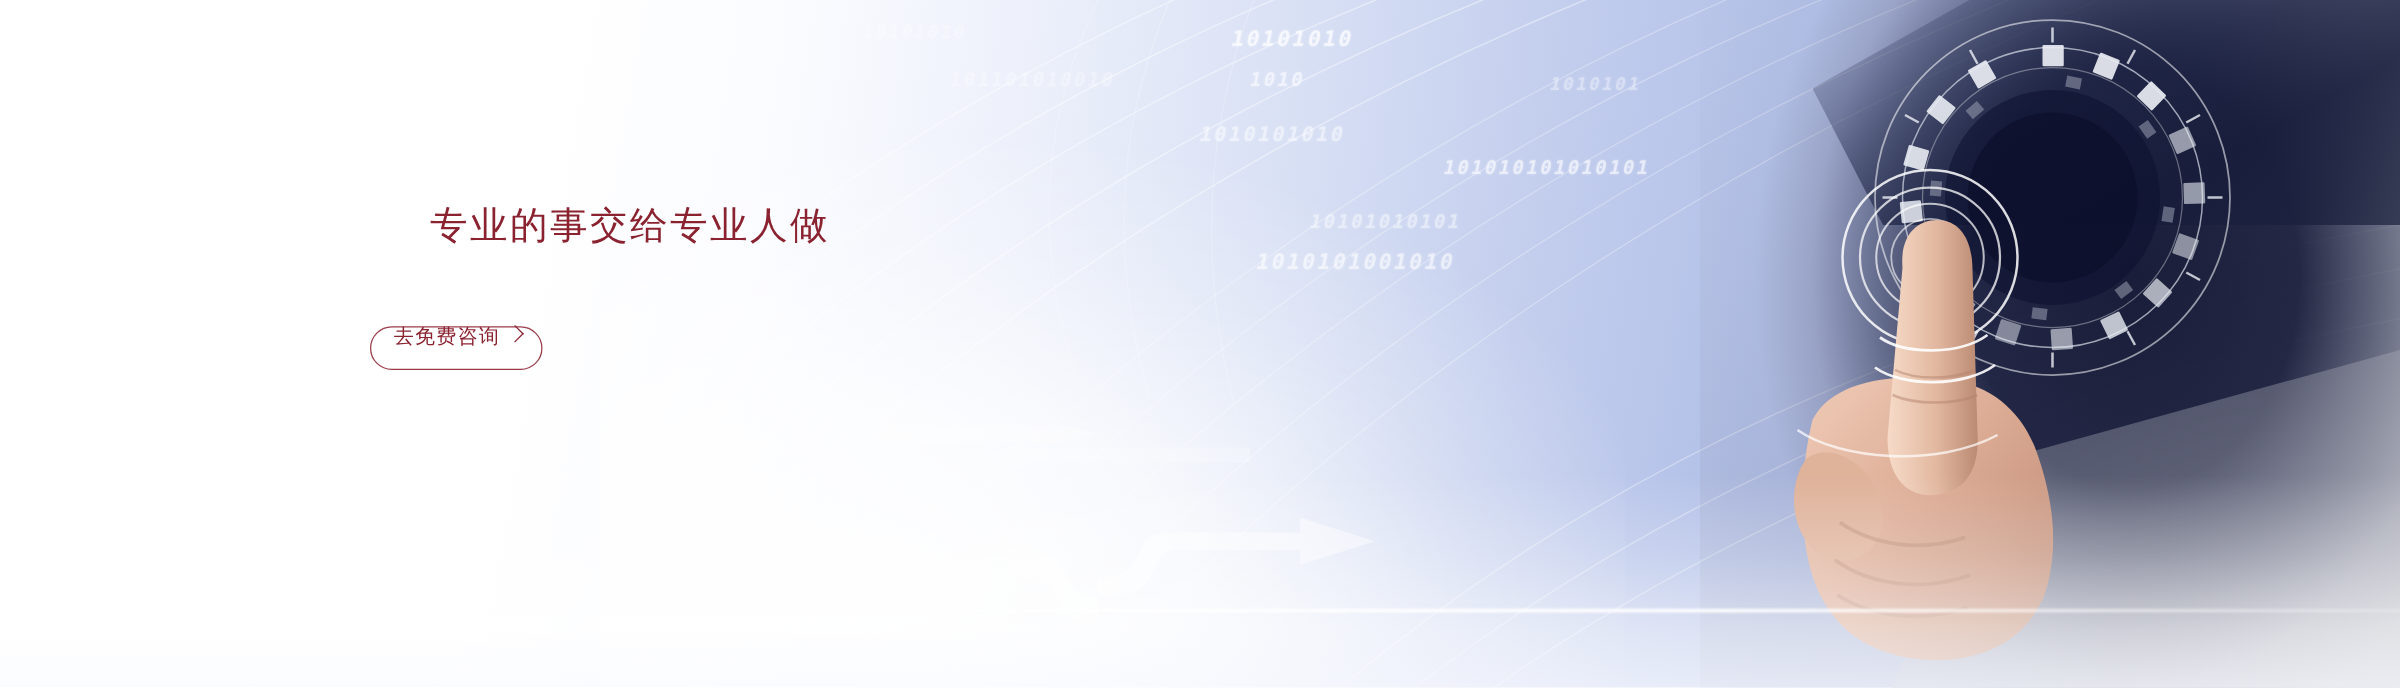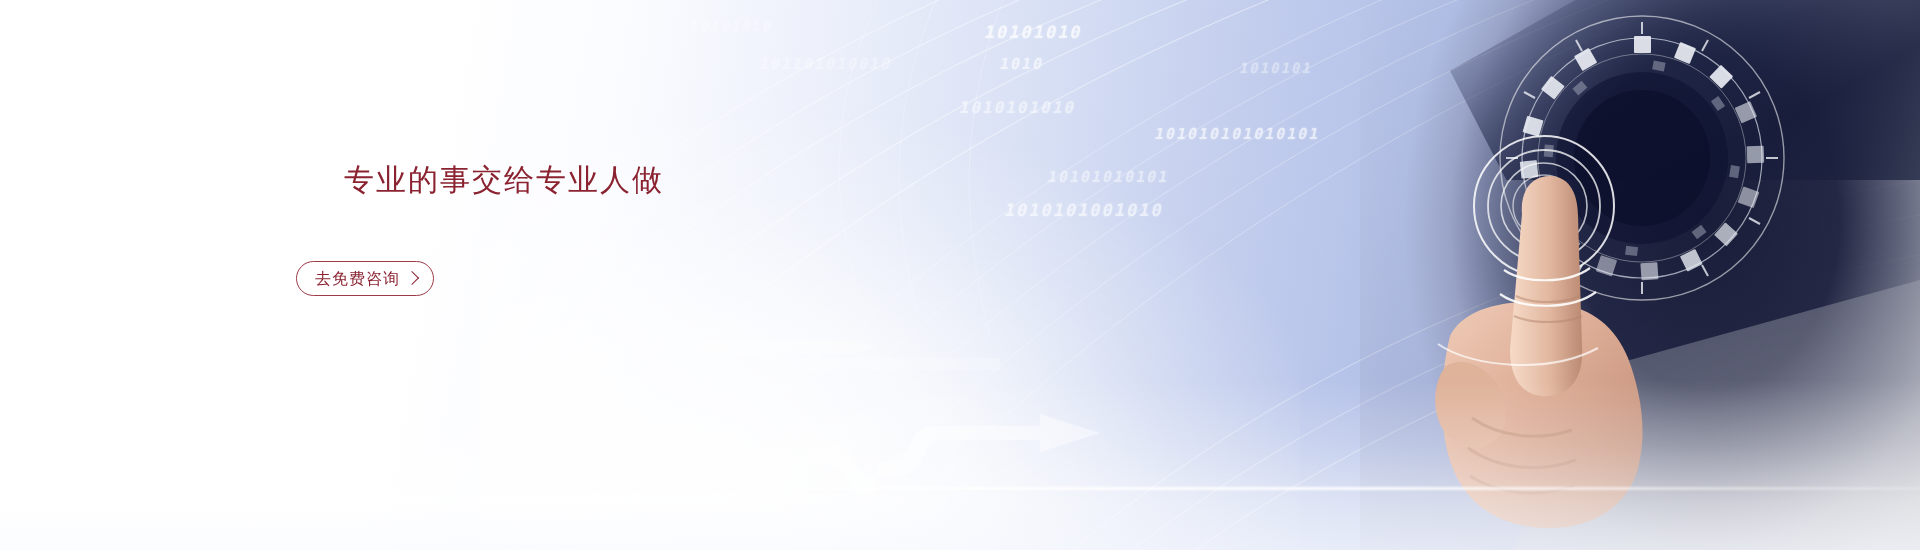--- a/index.html
+++ b/index.html
@@ -121,21 +121,21 @@
   }
   .tagline{
     position:absolute;left:296px;top:206px;
     font-size:28px;font-weight:700;
     color:#d5a46f;
     letter-spacing:2px;
     white-space:nowrap;
   }
   .cta{
     position:absolute;left:296px;top:261px;
-    display:inline-flex;align-items:center;gap:5px;
+    display:inline-flex;gap:5px;
     box-sizing:border-box;
     height:35px;padding:0 16px 0 18px;
     border:1px solid #9b3c48;
     border-radius:18px;
     background:transparent;
     color:#8a2230;
     font-size:16px;letter-spacing:1px;
     cursor:pointer;
     font-family:"Liberation Sans","DejaVu Sans",sans-serif;
     line-height:1;

